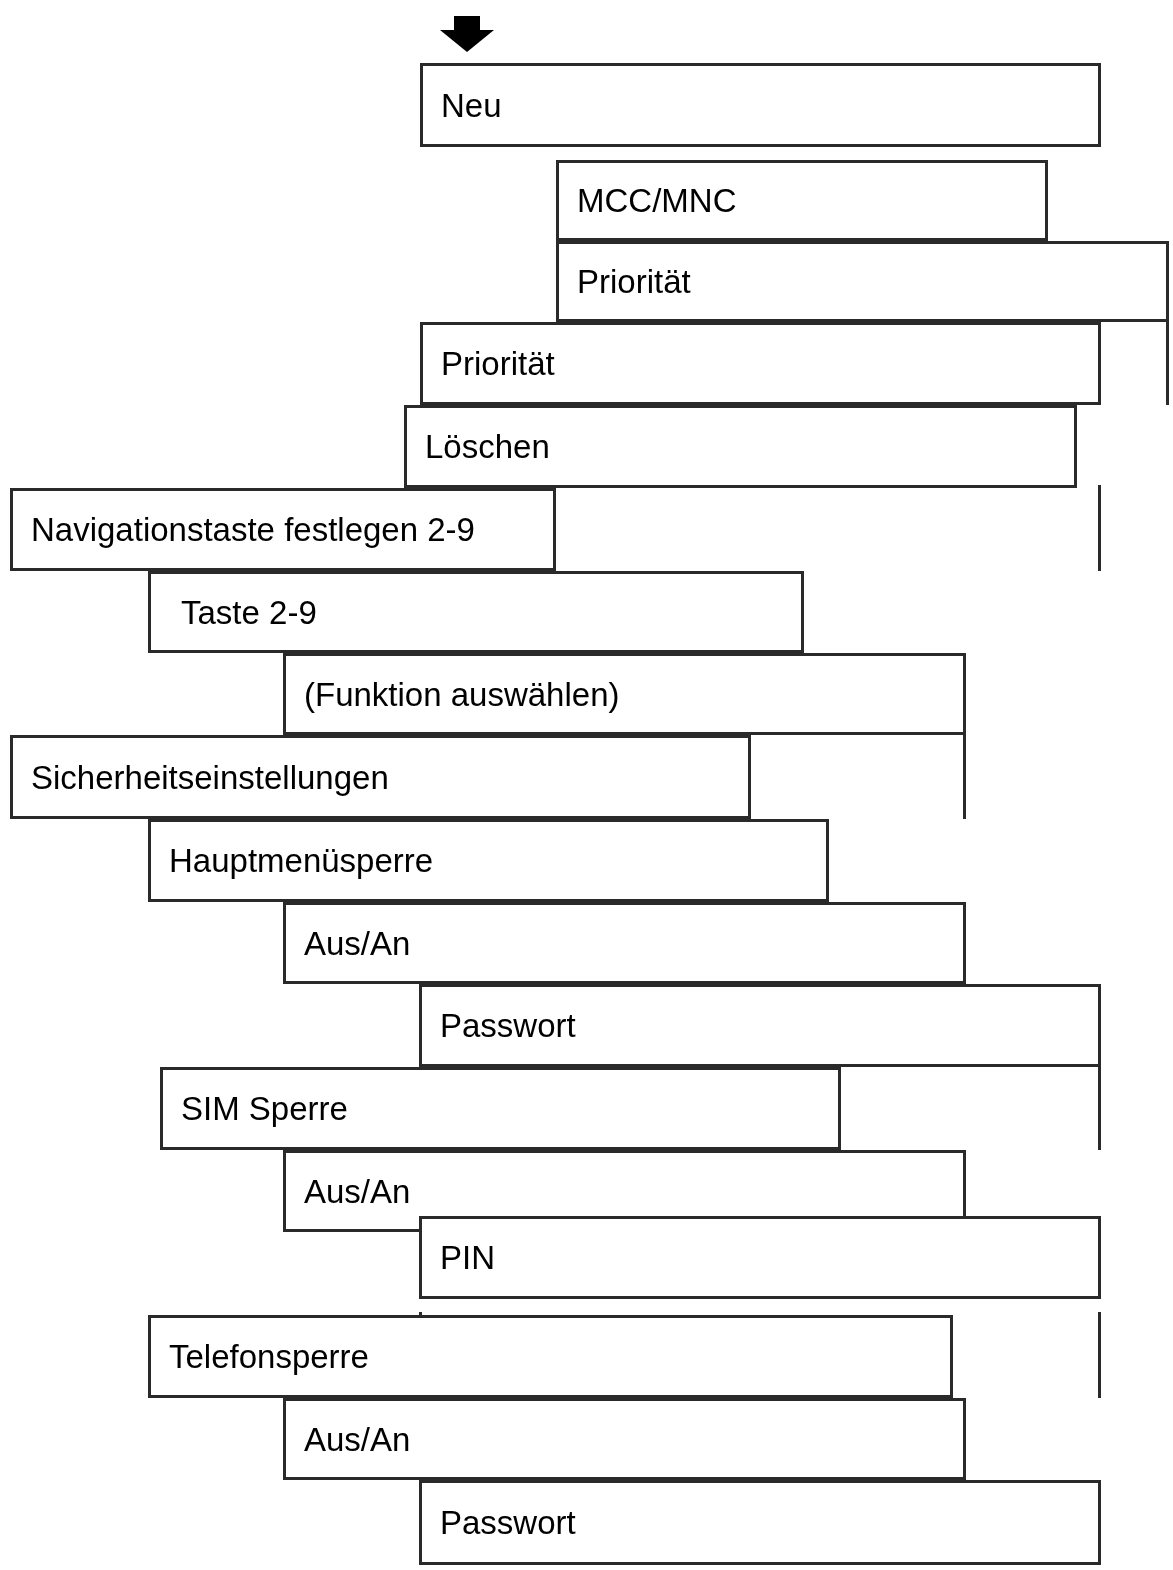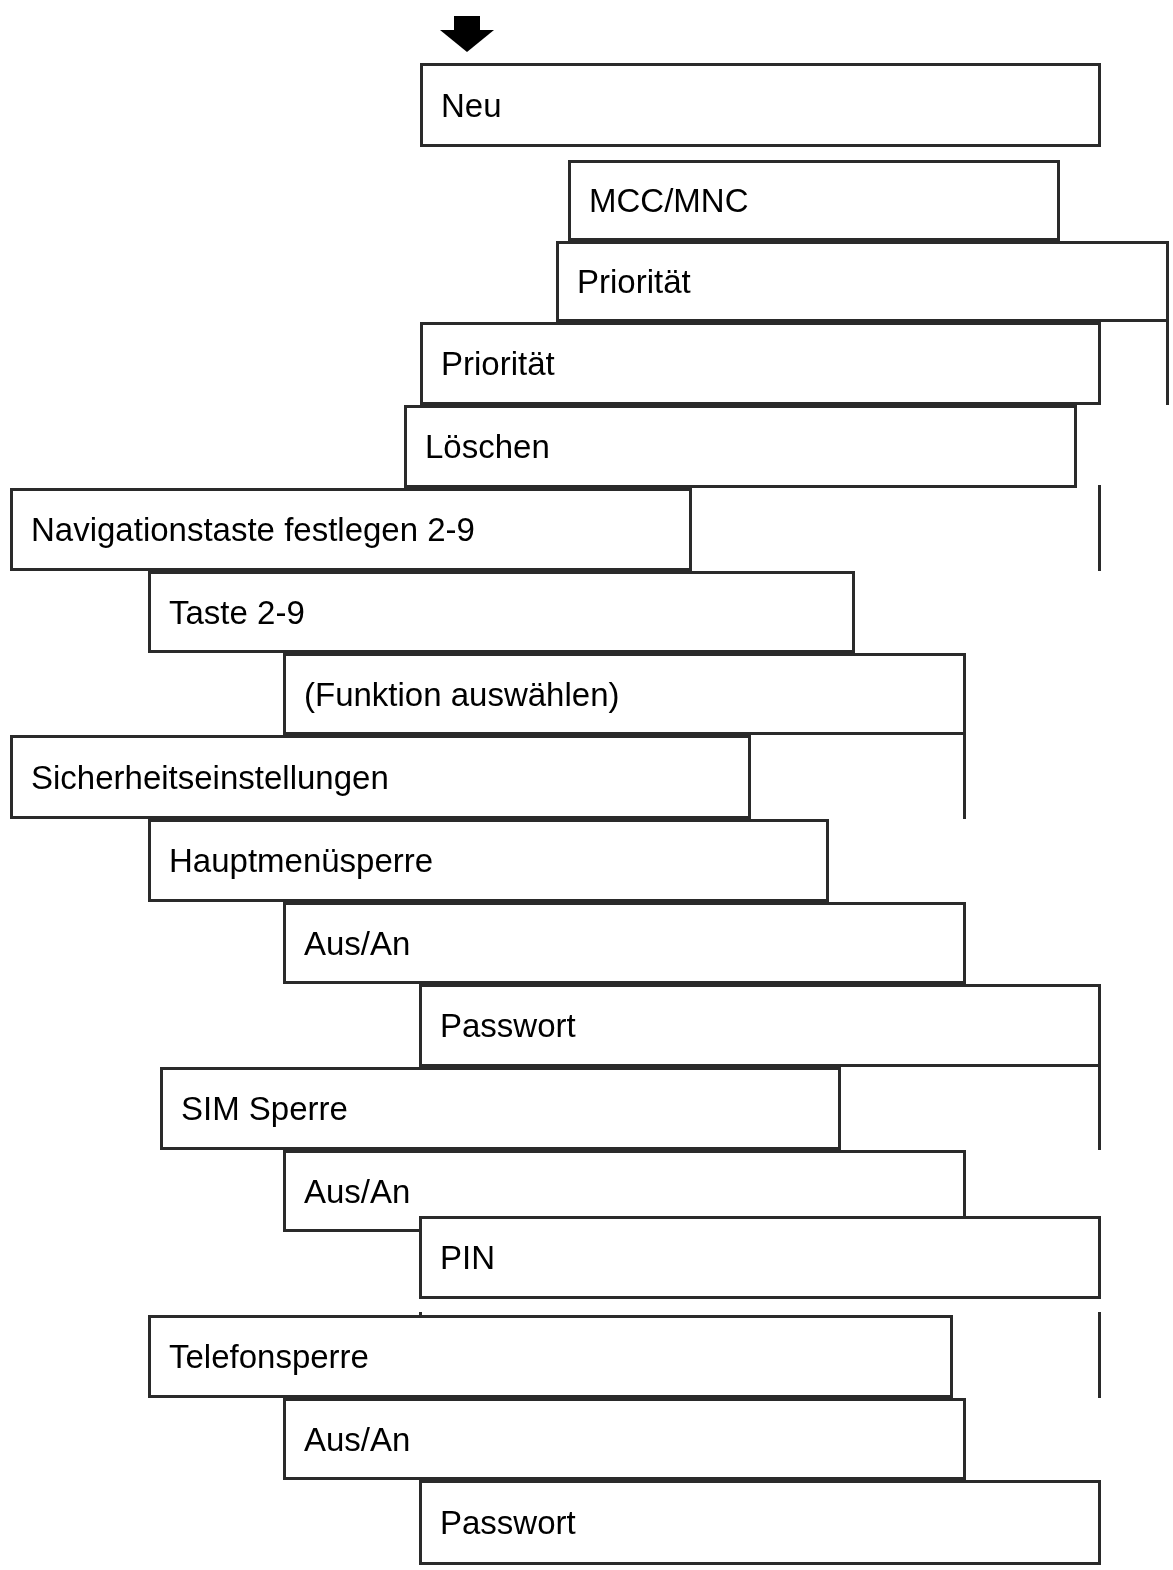--- a/index.html
+++ b/index.html
@@ -74,36 +74,36 @@
       <div class="connector" style="left: 556px; top: 319px; height: 6px;"></div>
       <div class="connector" style="left: 420px; top: 485px; height: 6px;"></div>
       <div class="connector" style="left: 283px; top: 732px; height: 6px;"></div>
       <div class="connector" style="left: 419px; top: 1064px; height: 6px;"></div>
       <div class="connector" style="left: 419px; top: 1312px; height: 6px;"></div>
     </div>
   <div id="box-layer">
       <div class="menu-box" style="left: 420px; top: 63px; width: 681px; height: 84px;">
         <span class="label">Neu</span>
       </div>
-      <div class="menu-box" style="left: 556px; top: 160px; width: 492px; height: 81px; margin-left: 12px;">
+      <div class="menu-box" style="left: 556px; top: 160px; width: 492px; height: 81px;">
         <span class="label">MCC/MNC</span>
       </div>
       <div class="menu-box" style="left: 556px; top: 241px; width: 613px; height: 81px;">
         <span class="label">Priorität</span>
       </div>
       <div class="menu-box" style="left: 420px; top: 322px; width: 681px; height: 83px;">
         <span class="label">Priorität</span>
       </div>
       <div class="menu-box" style="left: 404px; top: 405px; width: 673px; height: 83px;">
         <span class="label">Löschen</span>
       </div>
-      <div class="menu-box" style="left: 10px; top: 488px; width: 682px; height: 83px;">
+      <div class="menu-box" style="left: 10px; top: 488px; width: 546px; height: 83px;">
         <span class="label">Navigationstaste  festlegen 2-9</span>
       </div>
-      <div class="menu-box" style="left: 148px; top: 571px; width: 707px; height: 82px;">
+      <div class="menu-box" style="left: 148px; top: 571px; width: 656px; height: 82px; padding-left: 12px;">
         <span class="label">Taste 2-9</span>
       </div>
       <div class="menu-box" style="left: 283px; top: 653px; width: 683px; height: 82px;">
         <span class="label">(Funktion  auswählen)</span>
       </div>
       <div class="menu-box" style="left: 10px; top: 735px; width: 741px; height: 84px;">
         <span class="label">Sicherheitseinstellungen</span>
       </div>
       <div class="menu-box" style="left: 148px; top: 819px; width: 681px; height: 83px;">
         <span class="label">Hauptmenüsperre</span>

